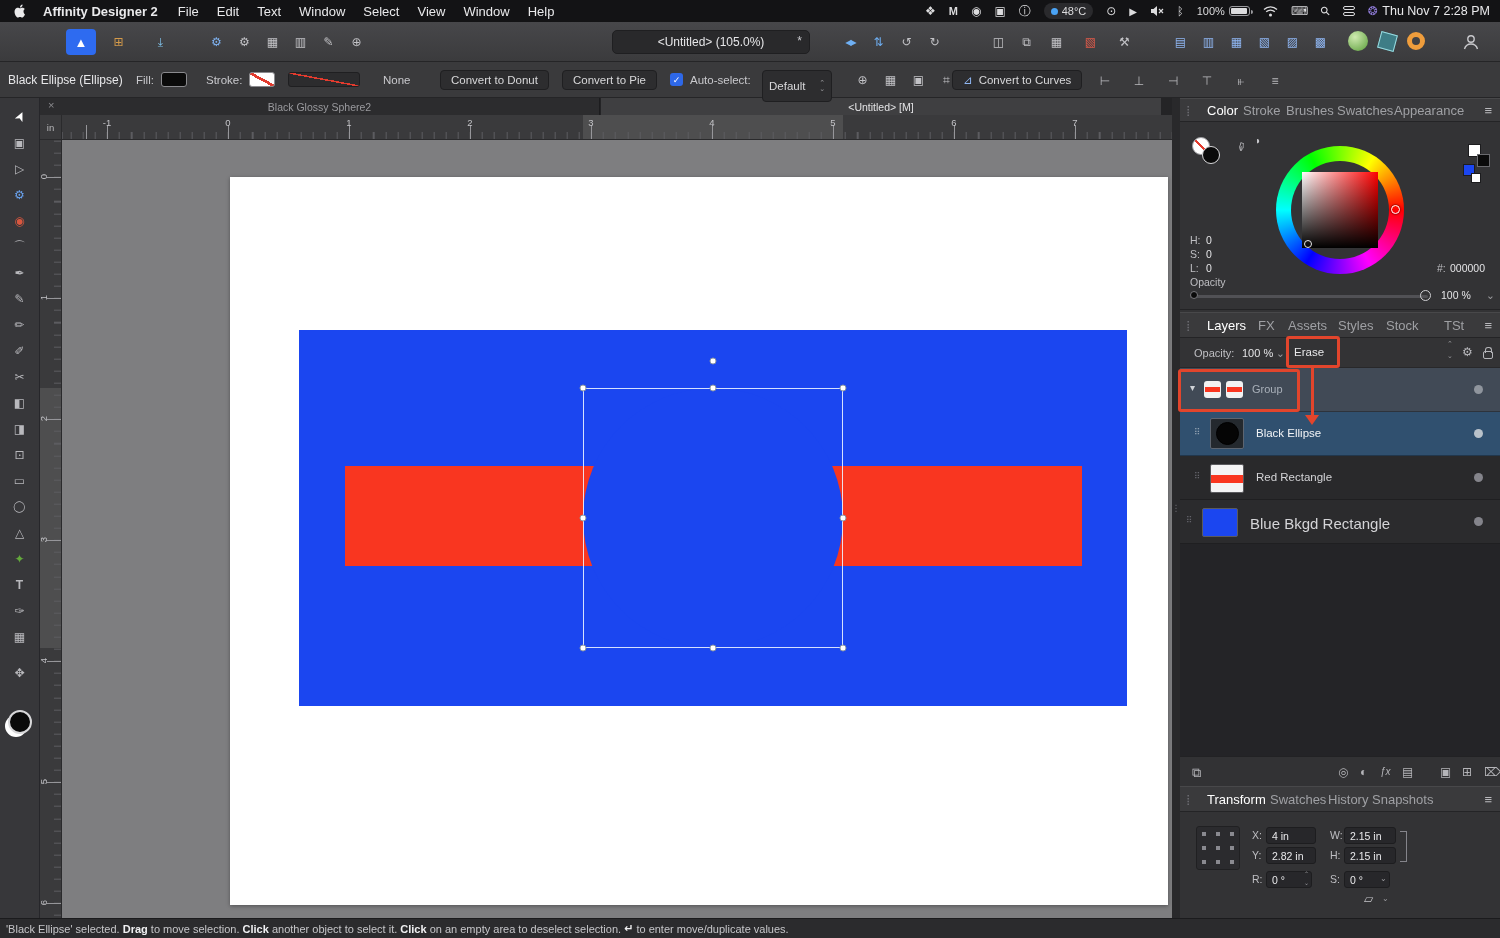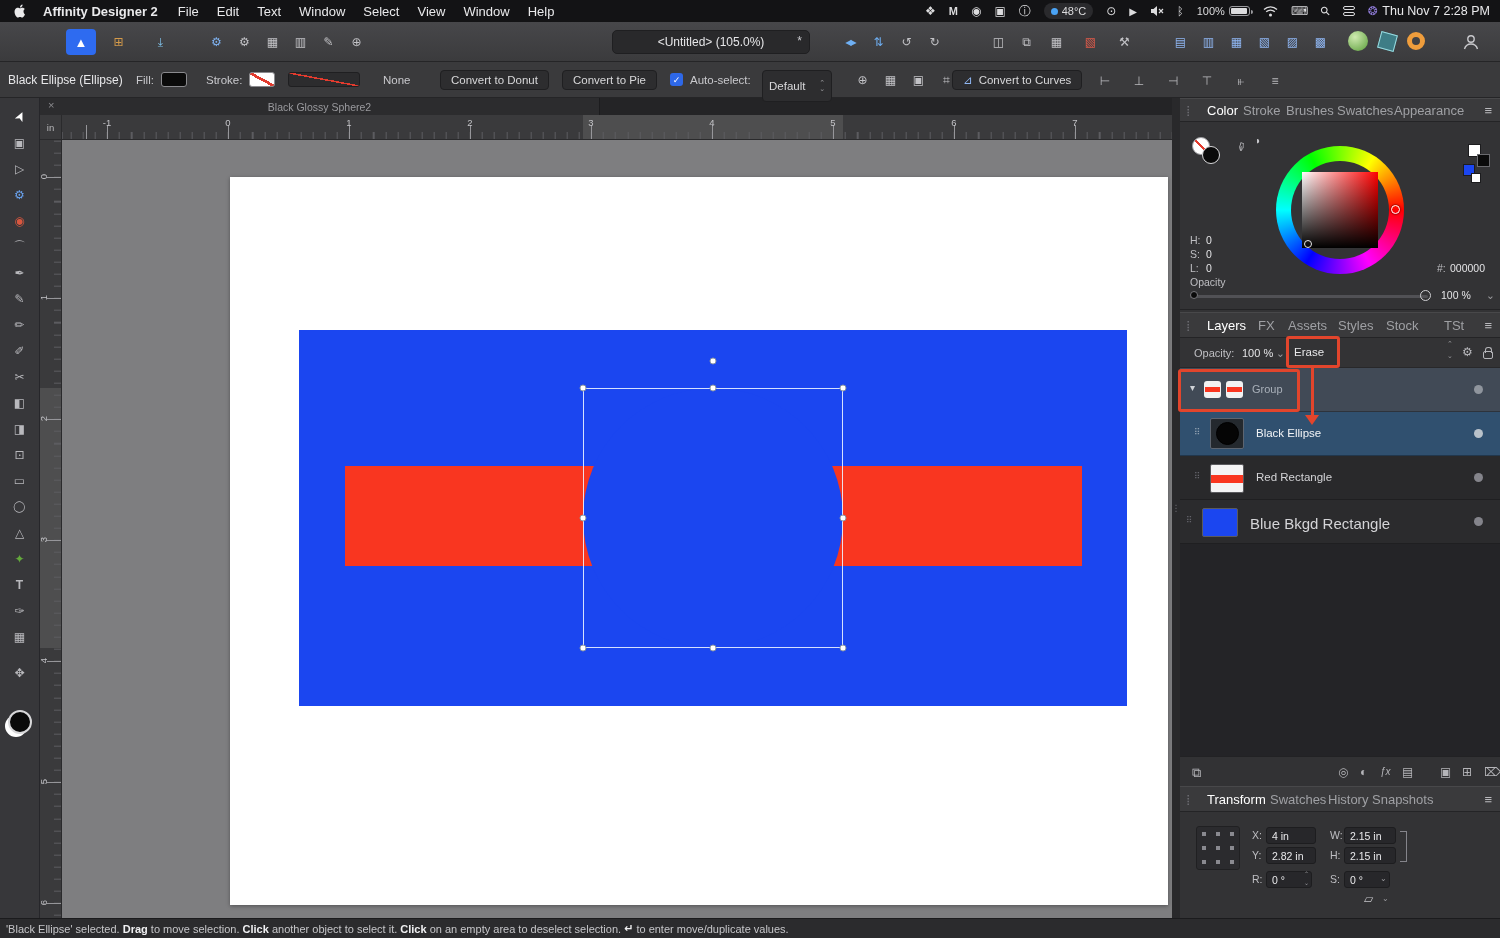--- a/index.html
+++ b/index.html
@@ -186,20 +186,23 @@
     <span class="tool">⫦</span>
     <span class="tool">≡</span>
   </div>
 </div>
 
 <div class="abs" style="left:40px;top:98px;width:1132px;height:17px;background:#242426;z-index:30">
   <div class="abs row" style="left:0;top:0;width:560px;height:17px;background:#2c2c2e;border-right:1px solid #1c1c1e;justify-content:center;font-size:10.5px;color:#9a9a9e">
     <span class="abs" style="left:8px;top:1px;font-size:11px;color:#8a8a8e">×</span>
     <span>Black Glossy Sphere2</span>
   </div>
+  <div class="abs row" style="left:561px;top:0;width:560px;height:17px;background:#3f3f41;justify-content:center;font-size:10.5px;color:#e4e4e6">
+    <span>&lt;Untitled&gt; [M]</span>
+  </div>
 </div>
 
 <div class="abs row" style="left:40px;top:115px;width:22px;height:25px;background:#3a3a3c;border-bottom:1px solid #2a2a2c;border-right:1px solid #2a2a2c;justify-content:center;font-size:9.5px;color:#b8b8ba;z-index:30">
   <span>in</span>
 </div>
 
 <div class="abs" style="left:62px;top:115px;width:1110px;height:25px;background:#3a3a3c;border-bottom:1px solid #2a2a2c;overflow:hidden;z-index:30">
   <div class="abs" style="left:521px;top:0;width:260px;height:25px;background:rgba(255,255,255,0.10)"></div>
   <div class="abs" style="left:0;bottom:0;width:100%;height:7px;background:repeating-linear-gradient(90deg,#5c5c60 0 1px,transparent 1px 12.1px);background-position-x:8.7px"></div>
   <div class="abs" style="left:0;bottom:0;width:100%;height:14px;background:repeating-linear-gradient(90deg,#96969a 0 1px,transparent 1px 121px);background-position-x:45px"></div>

